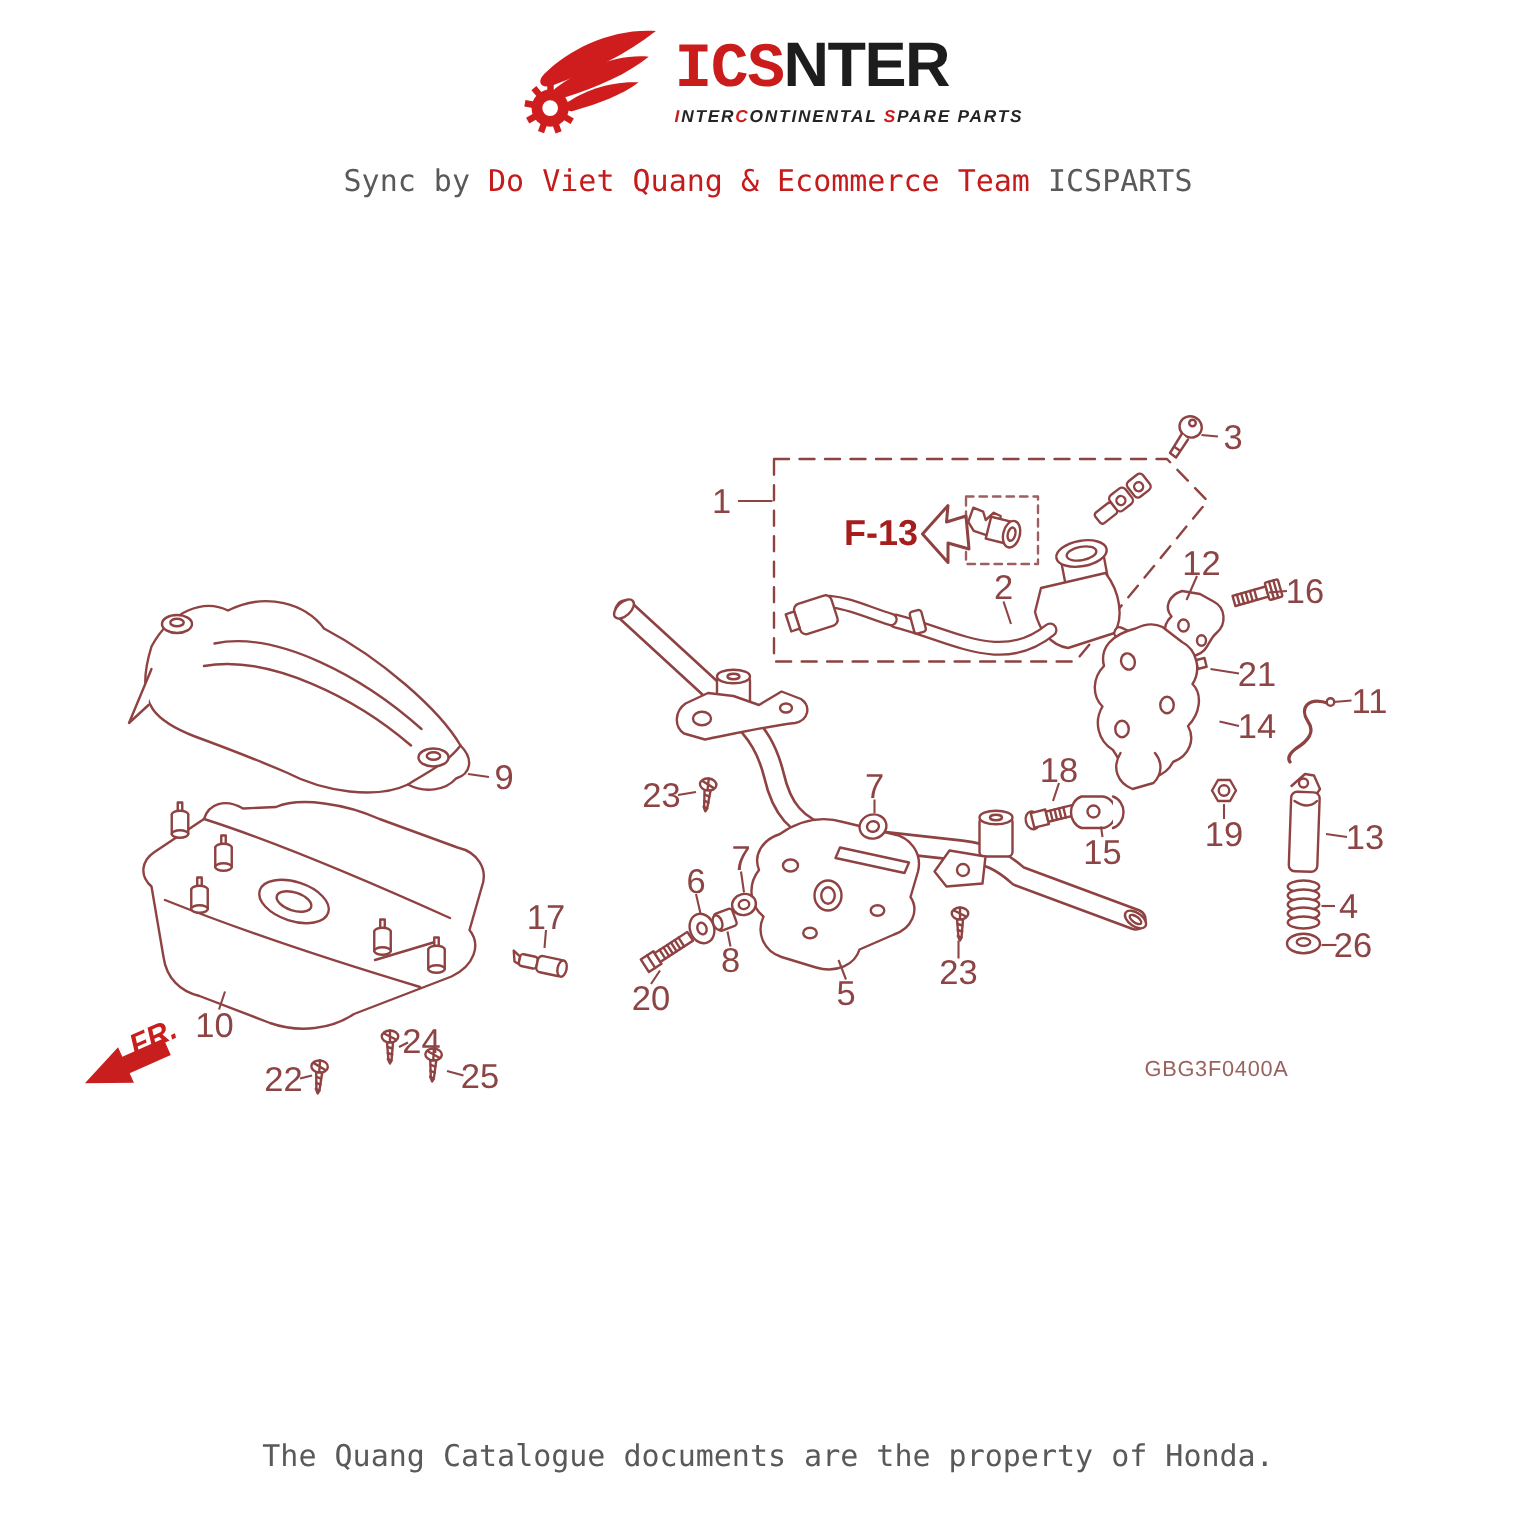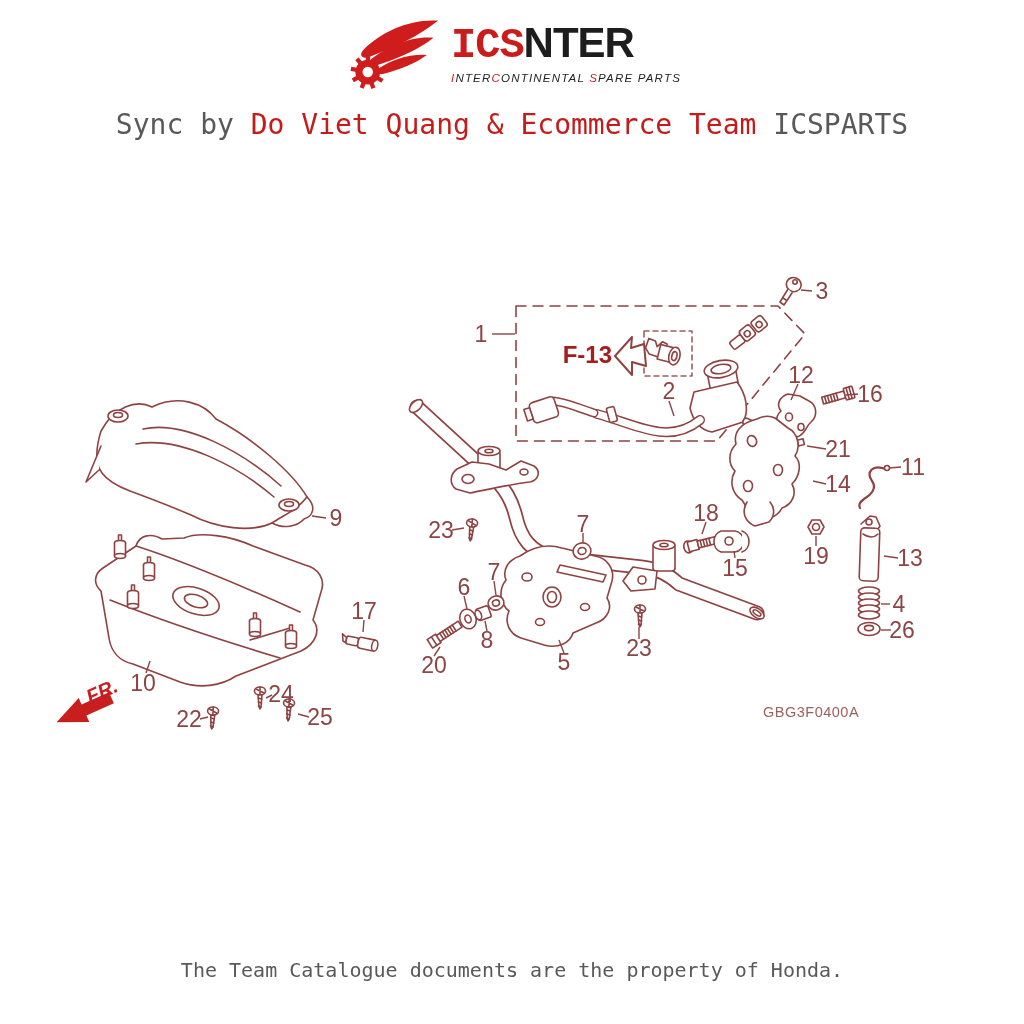--- a/index.html
+++ b/index.html
@@ -5,24 +5,24 @@
   html,body{margin:0;padding:0;}
   body{
     width:1024px;height:1024px;position:relative;background:#ffffff;
     font-family:"Liberation Sans",sans-serif;overflow:hidden;
   }
   .header{position:absolute;top:12px;left:0;width:100%;display:flex;justify-content:center;}
   .logo{display:flex;align-items:center;gap:8px;}
   .logo-text{display:flex;flex-direction:column;align-items:flex-start;}
   .brand{font-size:42px;font-weight:bold;letter-spacing:-1px;line-height:1;color:#1d1d1d;white-space:nowrap;}
   .brand .accent{color:#cb1c1c;font-family:Liberation Mono, monospace;}
-  .tagline{font-size:11.5px;font-weight:normal;font-style:italic;letter-spacing:1.2px;color:#242424;margin-top:5px;white-space:nowrap;}
+  .tagline{font-size:11.5px;font-weight:bold;font-style:italic;letter-spacing:1.2px;color:#242424;margin-top:5px;white-space:nowrap;}
   .tagline .accent{color:#cb1c1c;}
   .sync{position:absolute;top:108px;left:0;width:100%;text-align:center;
-    font-family:"DejaVu Sans Mono",monospace;font-size:28px;color:#595959;}
+    font-family:"DejaVu Sans Mono",monospace;font-size:20px;color:#595959;}
   .sync .accent{color:#c41c1c;}
   .footer{position:absolute;top:958px;left:0;width:100%;text-align:center;
     font-family:"DejaVu Sans Mono",monospace;font-size:20px;color:#595959;}
   svg.diagram{position:absolute;left:0;top:0;}
 </style>
 </head>
 <body>
 
 <svg class="diagram" width="1024" height="1024" viewBox="0 0 1024 1024">
   <defs>
@@ -367,13 +367,13 @@
     </svg>
     <div class="logo-text">
       <div class="brand"><span class="accent">ICS</span><span>NTER</span></div>
       <div class="tagline" id="tagline"><span class="accent">I</span><span>NTER</span><span class="accent">C</span><span>ONTINENTAL </span><span class="accent">S</span><span>PARE PARTS</span></div>
     </div>
   </div>
 </div>
 
 <div class="sync"><span>Sync by </span><span class="accent">Do Viet Quang &amp; Ecommerce Team</span><span> ICSPARTS</span></div>
 
-<div class="footer">The Team Catalogue documents are the property of Honda.</div>
+<div class="footer">The Quang Catalogue documents are the property of Honda.</div>
 
 </body></html>

